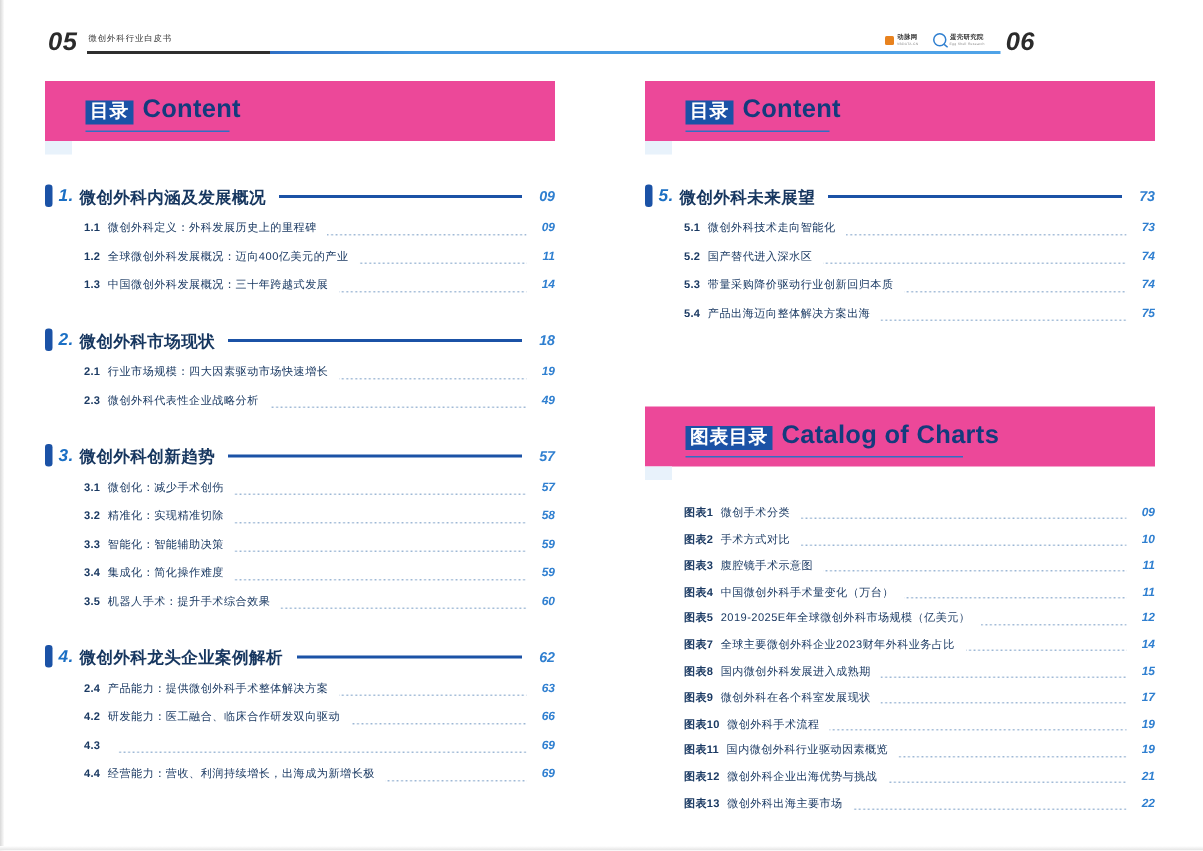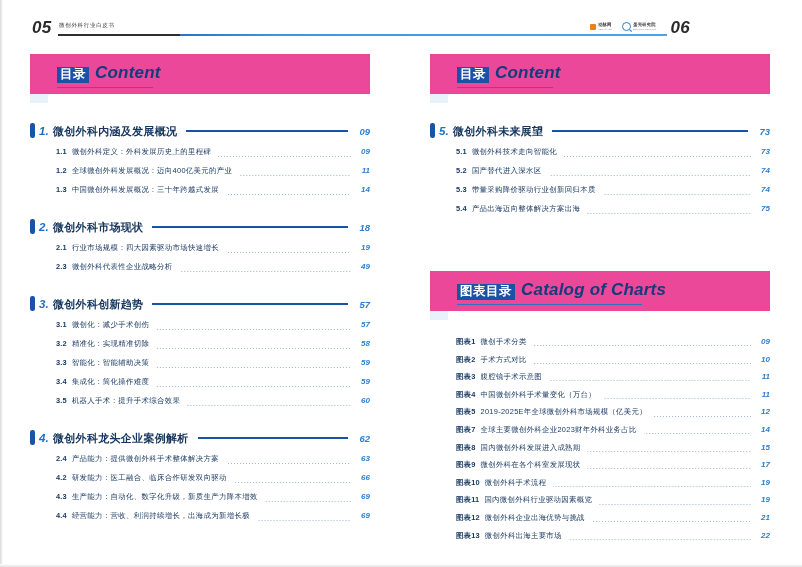--- a/index.html
+++ b/index.html
@@ -168,21 +168,20 @@
     background: #1b52a6;
     color: #ffffff;
     font-size: 12.5px;
     font-weight: bold;
     padding: 1px 3px 2px 3px;
     line-height: 1;
     letter-spacing: 0.5px;
   }
   .banner-en {
     font-size: 17px;
-    font-style: italic;
     font-weight: bold;
     color: #133b7d;
     letter-spacing: 0.2px;
   }
   .banner-underline {
     position: absolute;
     left: 27px; top: 33px;
     height: 1px;
     background: #2f6fc4;
   }
@@ -461,21 +460,20 @@
           <span class="sub-page">63</span>
         </div>
         <div class="sub">
           <span class="sub-num">4.2</span>
           <span class="sub-title">研发能力：医工融合、临床合作研发双向驱动</span>
           <span class="sub-dots"></span>
           <span class="sub-page">66</span>
         </div>
         <div class="sub">
           <span class="sub-num">4.3</span>
-          <span class="sub-title">生产能力：自动化、数字化升级，新质生产力降本增效</span>
           <span class="sub-dots"></span>
           <span class="sub-page">69</span>
         </div>
         <div class="sub">
           <span class="sub-num">4.4</span>
           <span class="sub-title">经营能力：营收、利润持续增长，出海成为新增长极</span>
           <span class="sub-dots"></span>
           <span class="sub-page">69</span>
         </div>
       </div>

